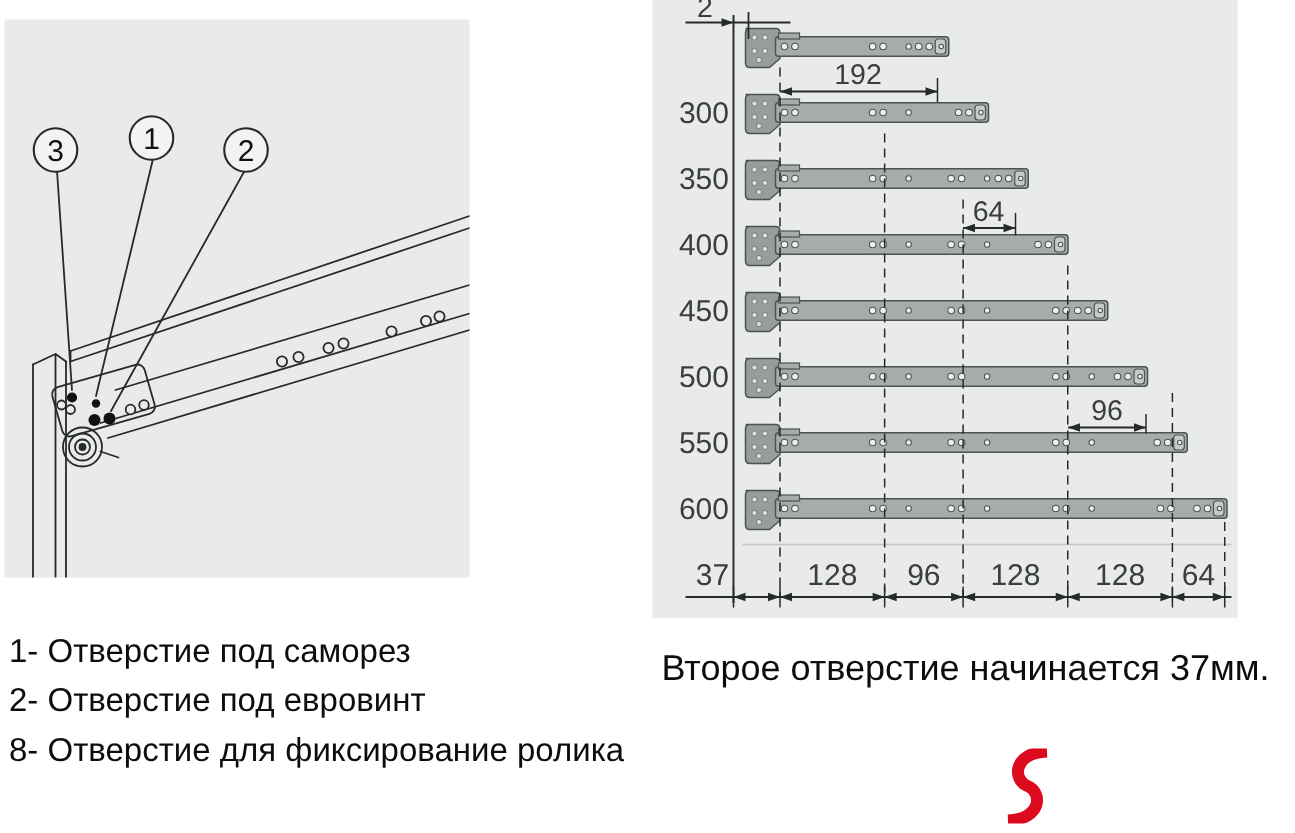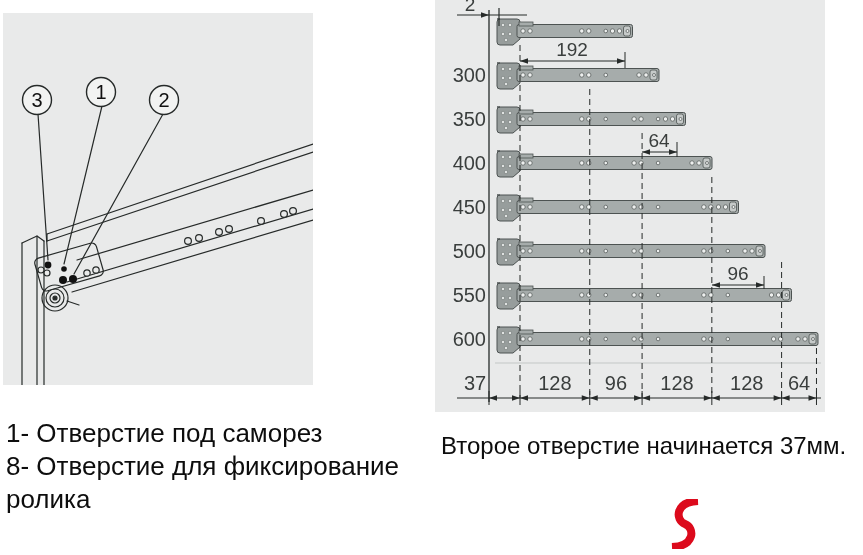--- a/index.html
+++ b/index.html
@@ -2,21 +2,21 @@
 <html><head>
 <meta charset="utf-8">
 <style>
   html,body{margin:0;padding:0;background:#ffffff;}
   #page{position:relative;width:863px;height:555px;background:#ffffff;overflow:hidden;
         font-family:"Liberation Sans",sans-serif;}
   .panel{position:absolute;background:#e9eaea;}
   #left-panel{left:3px;top:13px;width:310px;height:372px;}
   #right-panel{left:435px;top:0px;width:390px;height:412px;}
   #legend{position:absolute;left:6px;top:417px;width:445px;
-          font-size:26px;line-height:33px;color:#0d0d0d;}
+          font-size:22px;line-height:33px;color:#0d0d0d;}
   #caption{position:absolute;left:441px;top:432px;width:420px;
            font-size:24px;color:#0d0d0d;white-space:nowrap;}
   #logo{position:absolute;left:635px;top:493px;width:228px;height:62px;
         display:flex;align-items:center;}
   #logo .brand{color:#ffffff;font-size:46px;font-weight:bold;letter-spacing:-1.5px;
         line-height:62px;margin-left:4px;}
   #logo .reg{color:#ffffff;font-size:12px;align-self:flex-start;margin-top:11px;margin-left:2px;}
   #logo svg{margin-left:26px;}
   svg text{font-family:"Liberation Sans",sans-serif;}
 </style>
@@ -346,20 +346,21 @@
         <polygon points="346.59999999999997,398 338.59999999999997,395.2 338.59999999999997,400.8" fill="#262a29"></polygon>
         <text x="311.71999999999997" y="390" font-size="20" fill="#3a3e3d" text-anchor="middle">128</text>
         <polygon points="346.59999999999997,398 354.59999999999997,395.2 354.59999999999997,400.8" fill="#262a29"></polygon>
         <polygon points="381.47999999999996,398 373.47999999999996,395.2 373.47999999999996,400.8" fill="#262a29"></polygon>
         <text x="364.03999999999996" y="390" font-size="20" fill="#3a3e3d" text-anchor="middle">64</text>
       </svg>
   </div>
 
   <div id="legend">
     <div>1- Отверстие под саморез</div>
+    <div>2- Отверстие под евровинт</div>
     <div>8- Отверстие для фиксирование ролика</div>
   </div>
 
   <div id="caption">Второе отверстие начинается 37мм.</div>
 
   <div id="logo">
     <svg width="48" height="50" viewBox="0 0 48 50">
       <circle cx="24" cy="25" r="20" fill="#ffffff"></circle>
       <path d="M37 2 C14 3 14 21 24 25 C34 29 34 47 11 48" fill="none" stroke="#dc0a1c" stroke-width="8"></path>
     </svg>

